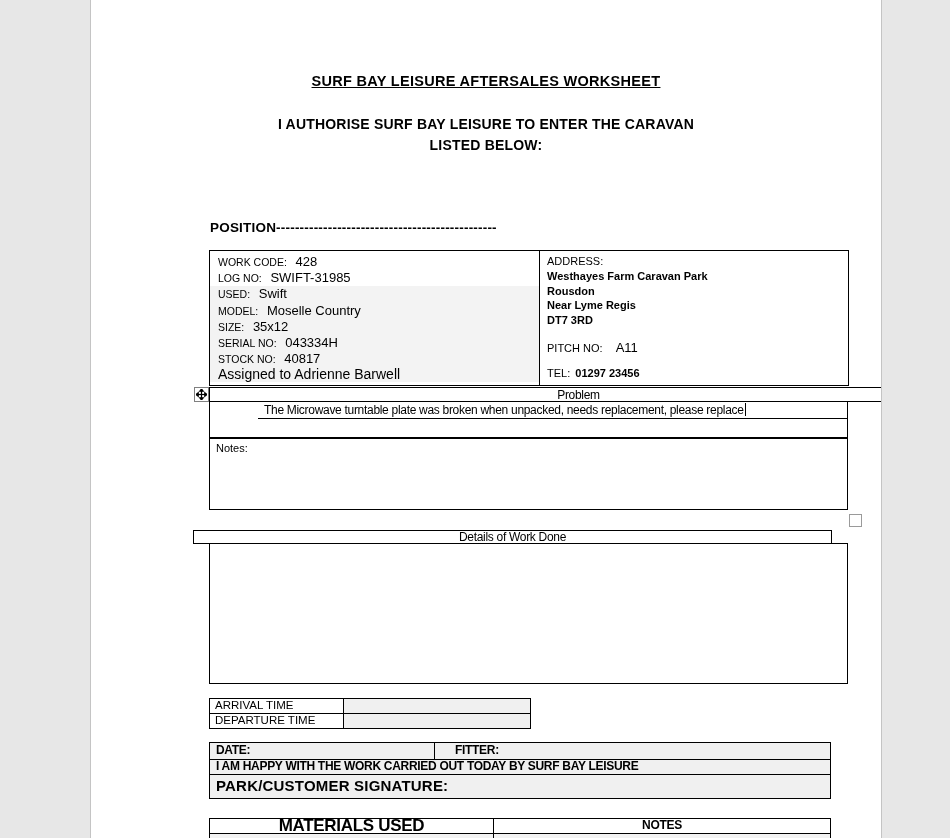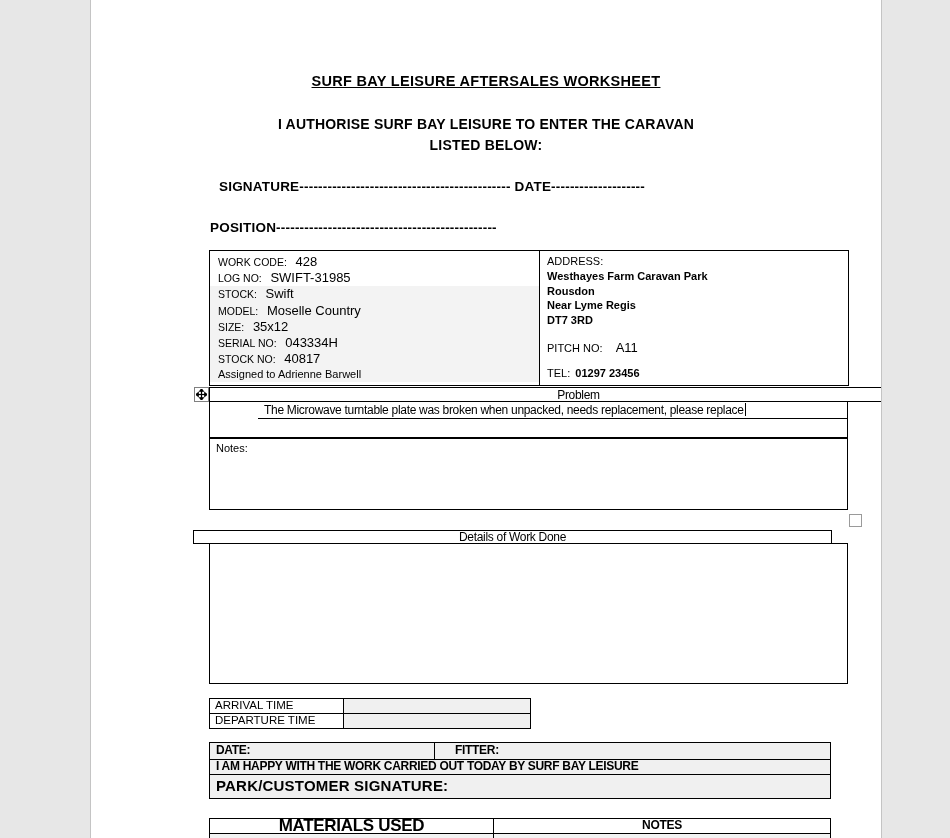--- a/index.html
+++ b/index.html
@@ -30,21 +30,21 @@
   .posline{left:119px;top:220px;font-size:13.5px;font-weight:bold;letter-spacing:.2px;}
 
   
   .tbl1{left:118px;top:250px;width:640px;height:136px;border:1px solid #000;display:flex;}
   .tbl1 .cellL{width:330px;border-right:1px solid #000;box-sizing:border-box;padding-top:3px;}
   .tbl1 .cellR{flex:1;padding:3px 0 0 7px;}
   .cd-row{font-size:13px;line-height:15.2px;padding-left:8px;white-space:nowrap;}
   .cd-row .lbl{font-size:10.5px;}
   .cd-row .val{margin-left:5px;}
   .cd-row.shaded{background:#f3f3f3;}
-  .assigned{font-size:11px;line-height:15px;padding-left:8px;background:#f3f3f3;}
+  .assigned{font-size:14px;line-height:15px;padding-left:8px;background:#f3f3f3;}
   .addr-label{font-size:11px;line-height:15px;}
   .addr-line{font-size:11px;font-weight:bold;line-height:14.6px;}
   .pitch-row{margin-top:13px;font-size:11px;line-height:15px;}
   .pitch-row .val{font-size:13px;margin-left:10px;}
   .tel-row{margin-top:10px;font-size:11px;line-height:14px;}
   .tel-row .val{font-weight:bold;margin-left:2px;}
 
   
   .cond{letter-spacing:-0.3px;}
   .prob-header{left:118px;top:387px;width:739px;height:15px;border:1px solid #000;
@@ -102,35 +102,34 @@
 
   <div class="abs doc-title">
     <span>SURF BAY LEISURE AFTERSALES WORKSHEET</span>
   </div>
 
   <div class="abs auth">
     <div>I AUTHORISE SURF BAY LEISURE TO ENTER THE CARAVAN</div>
     <div>LISTED BELOW:</div>
   </div>
 
-  <div class="abs sigline">SIGNATURE--------------------------------------------- DATE--------------------</div>
   <div class="abs posline">POSITION-----------------------------------------------</div>
 
   <div class="abs tbl1">
     <div class="cellL">
       <div class="cd-row">
         <span class="lbl">WORK CODE:</span>
         <span class="val">428</span>
       </div>
       <div class="cd-row">
         <span class="lbl">LOG NO:</span>
         <span class="val">SWIFT-31985</span>
       </div>
       <div class="cd-row shaded">
-        <span class="lbl">STOCK:</span>
+        <span class="lbl">USED:</span>
         <span class="val">Swift</span>
       </div>
       <div class="cd-row shaded">
         <span class="lbl">MODEL:</span>
         <span class="val">Moselle Country</span>
       </div>
       <div class="cd-row shaded">
         <span class="lbl">SIZE:</span>
         <span class="val">35x12</span>
       </div>

